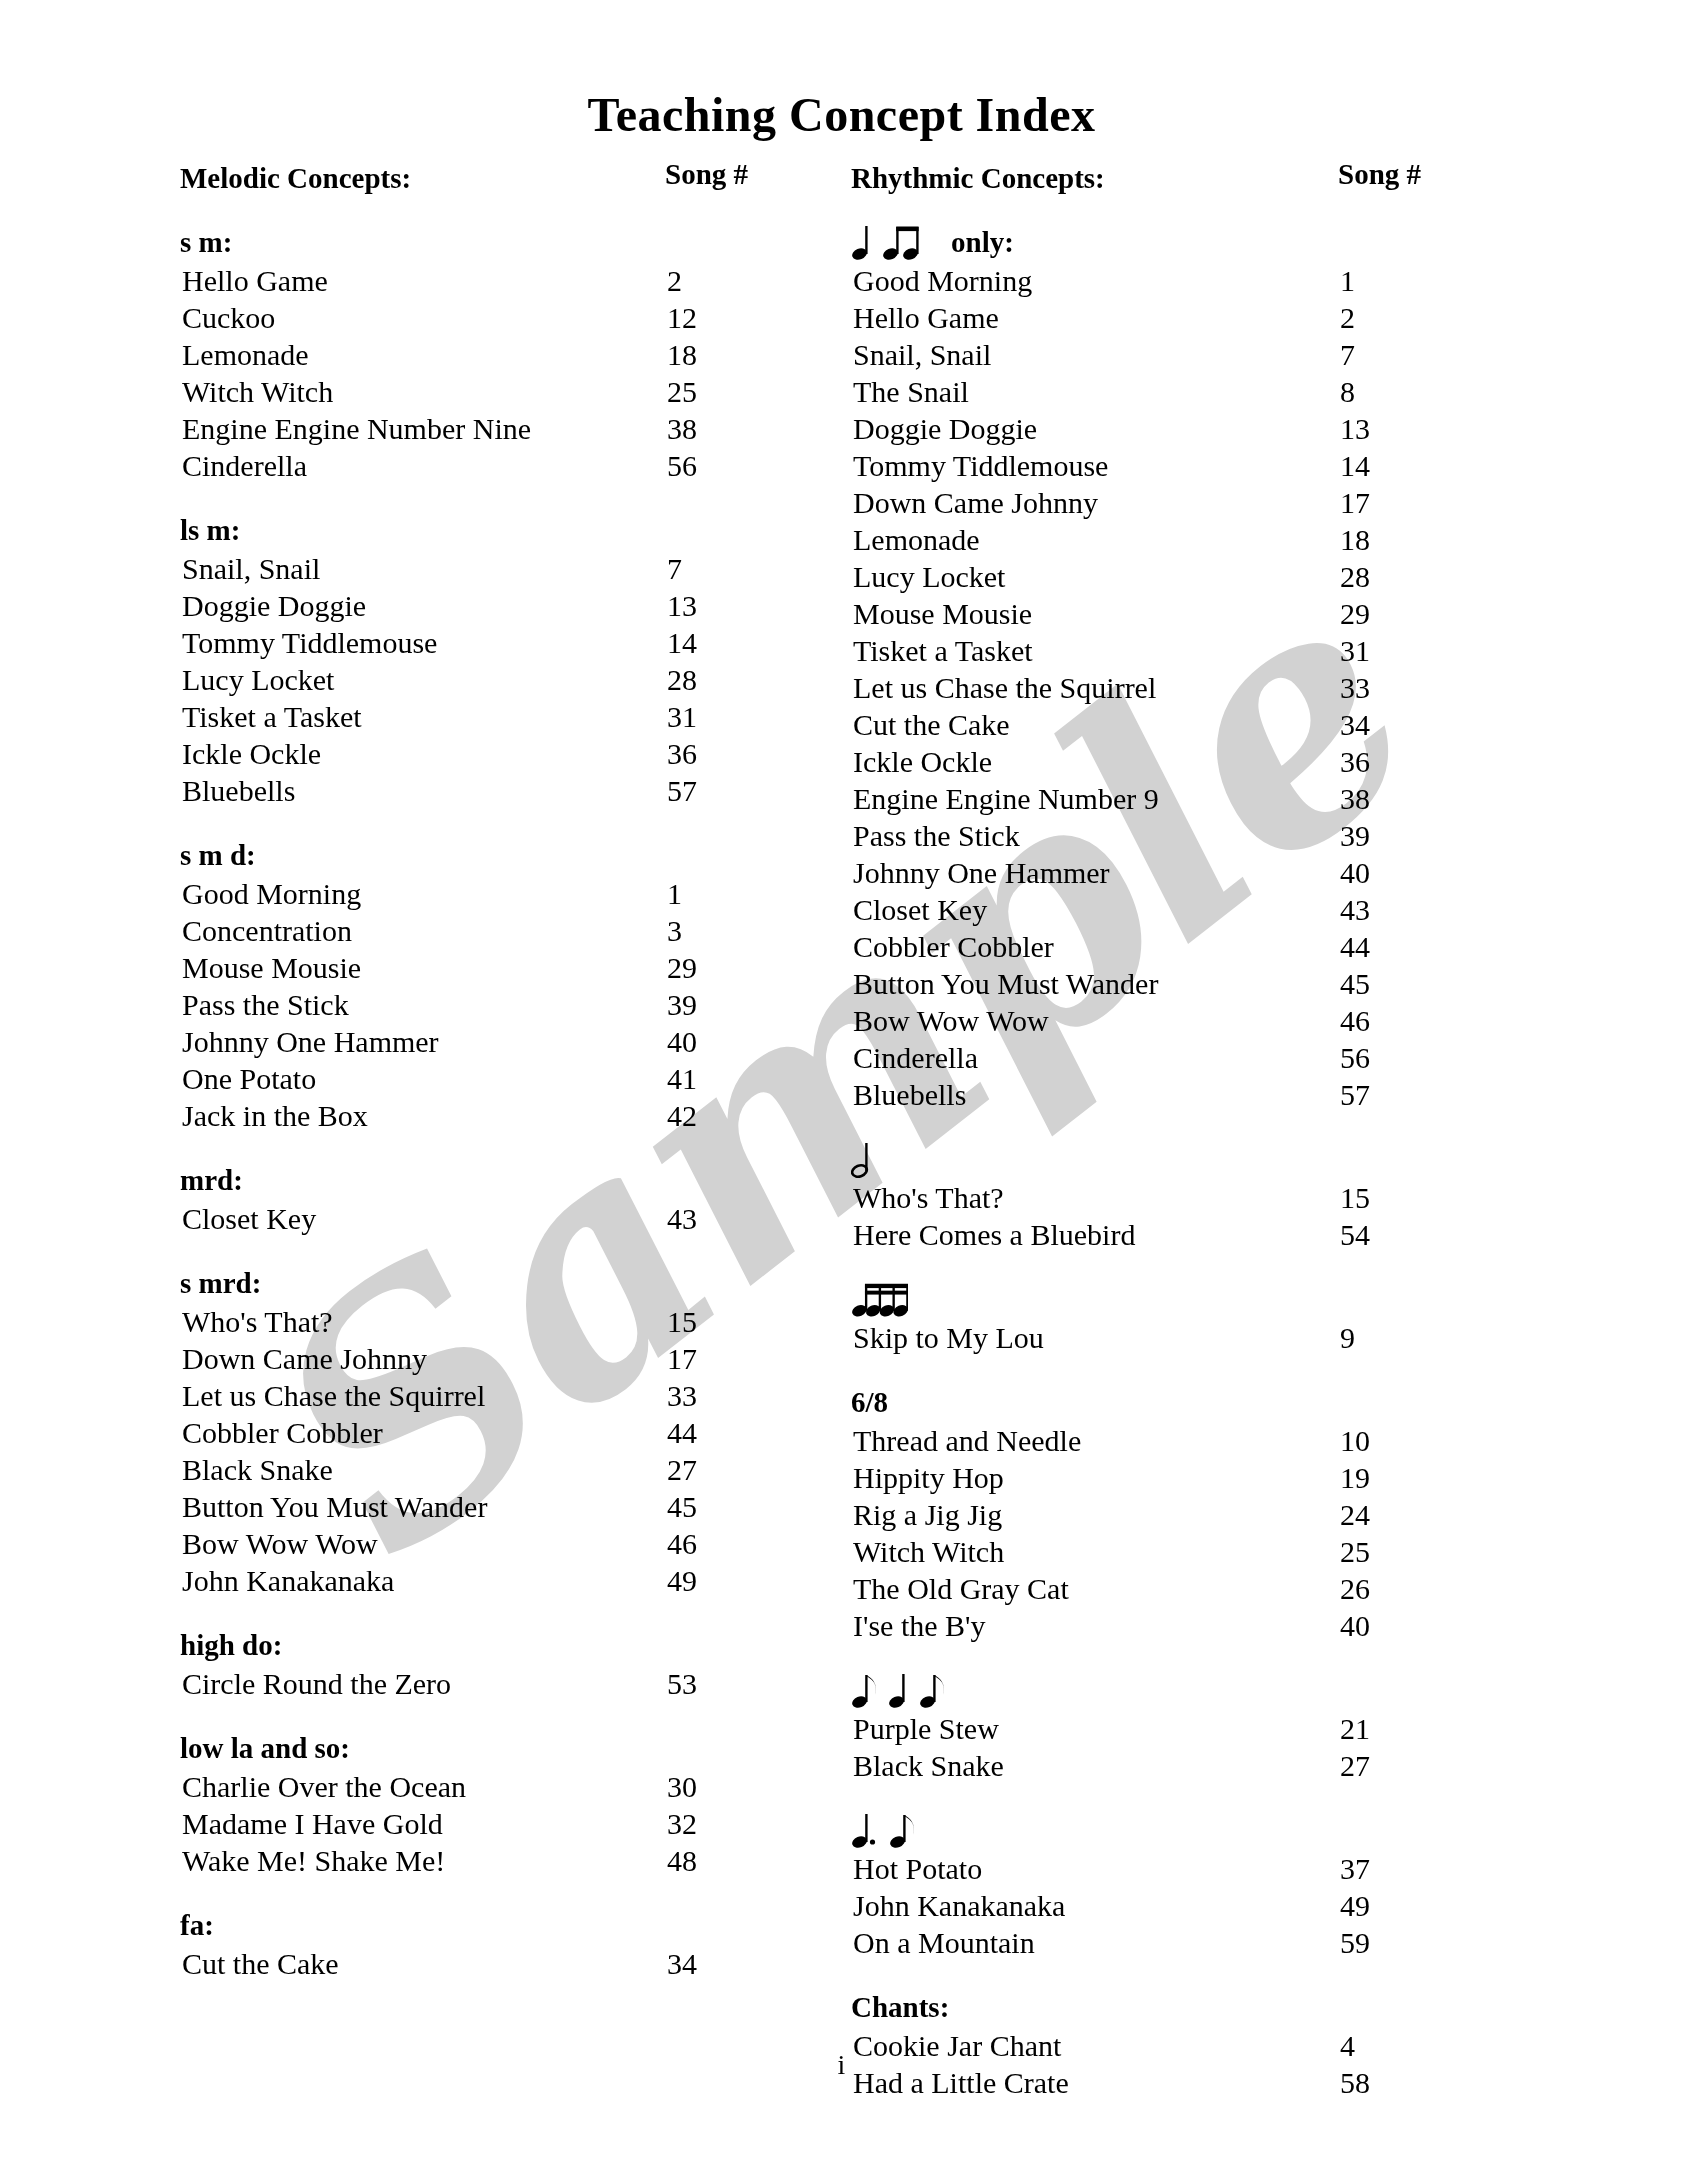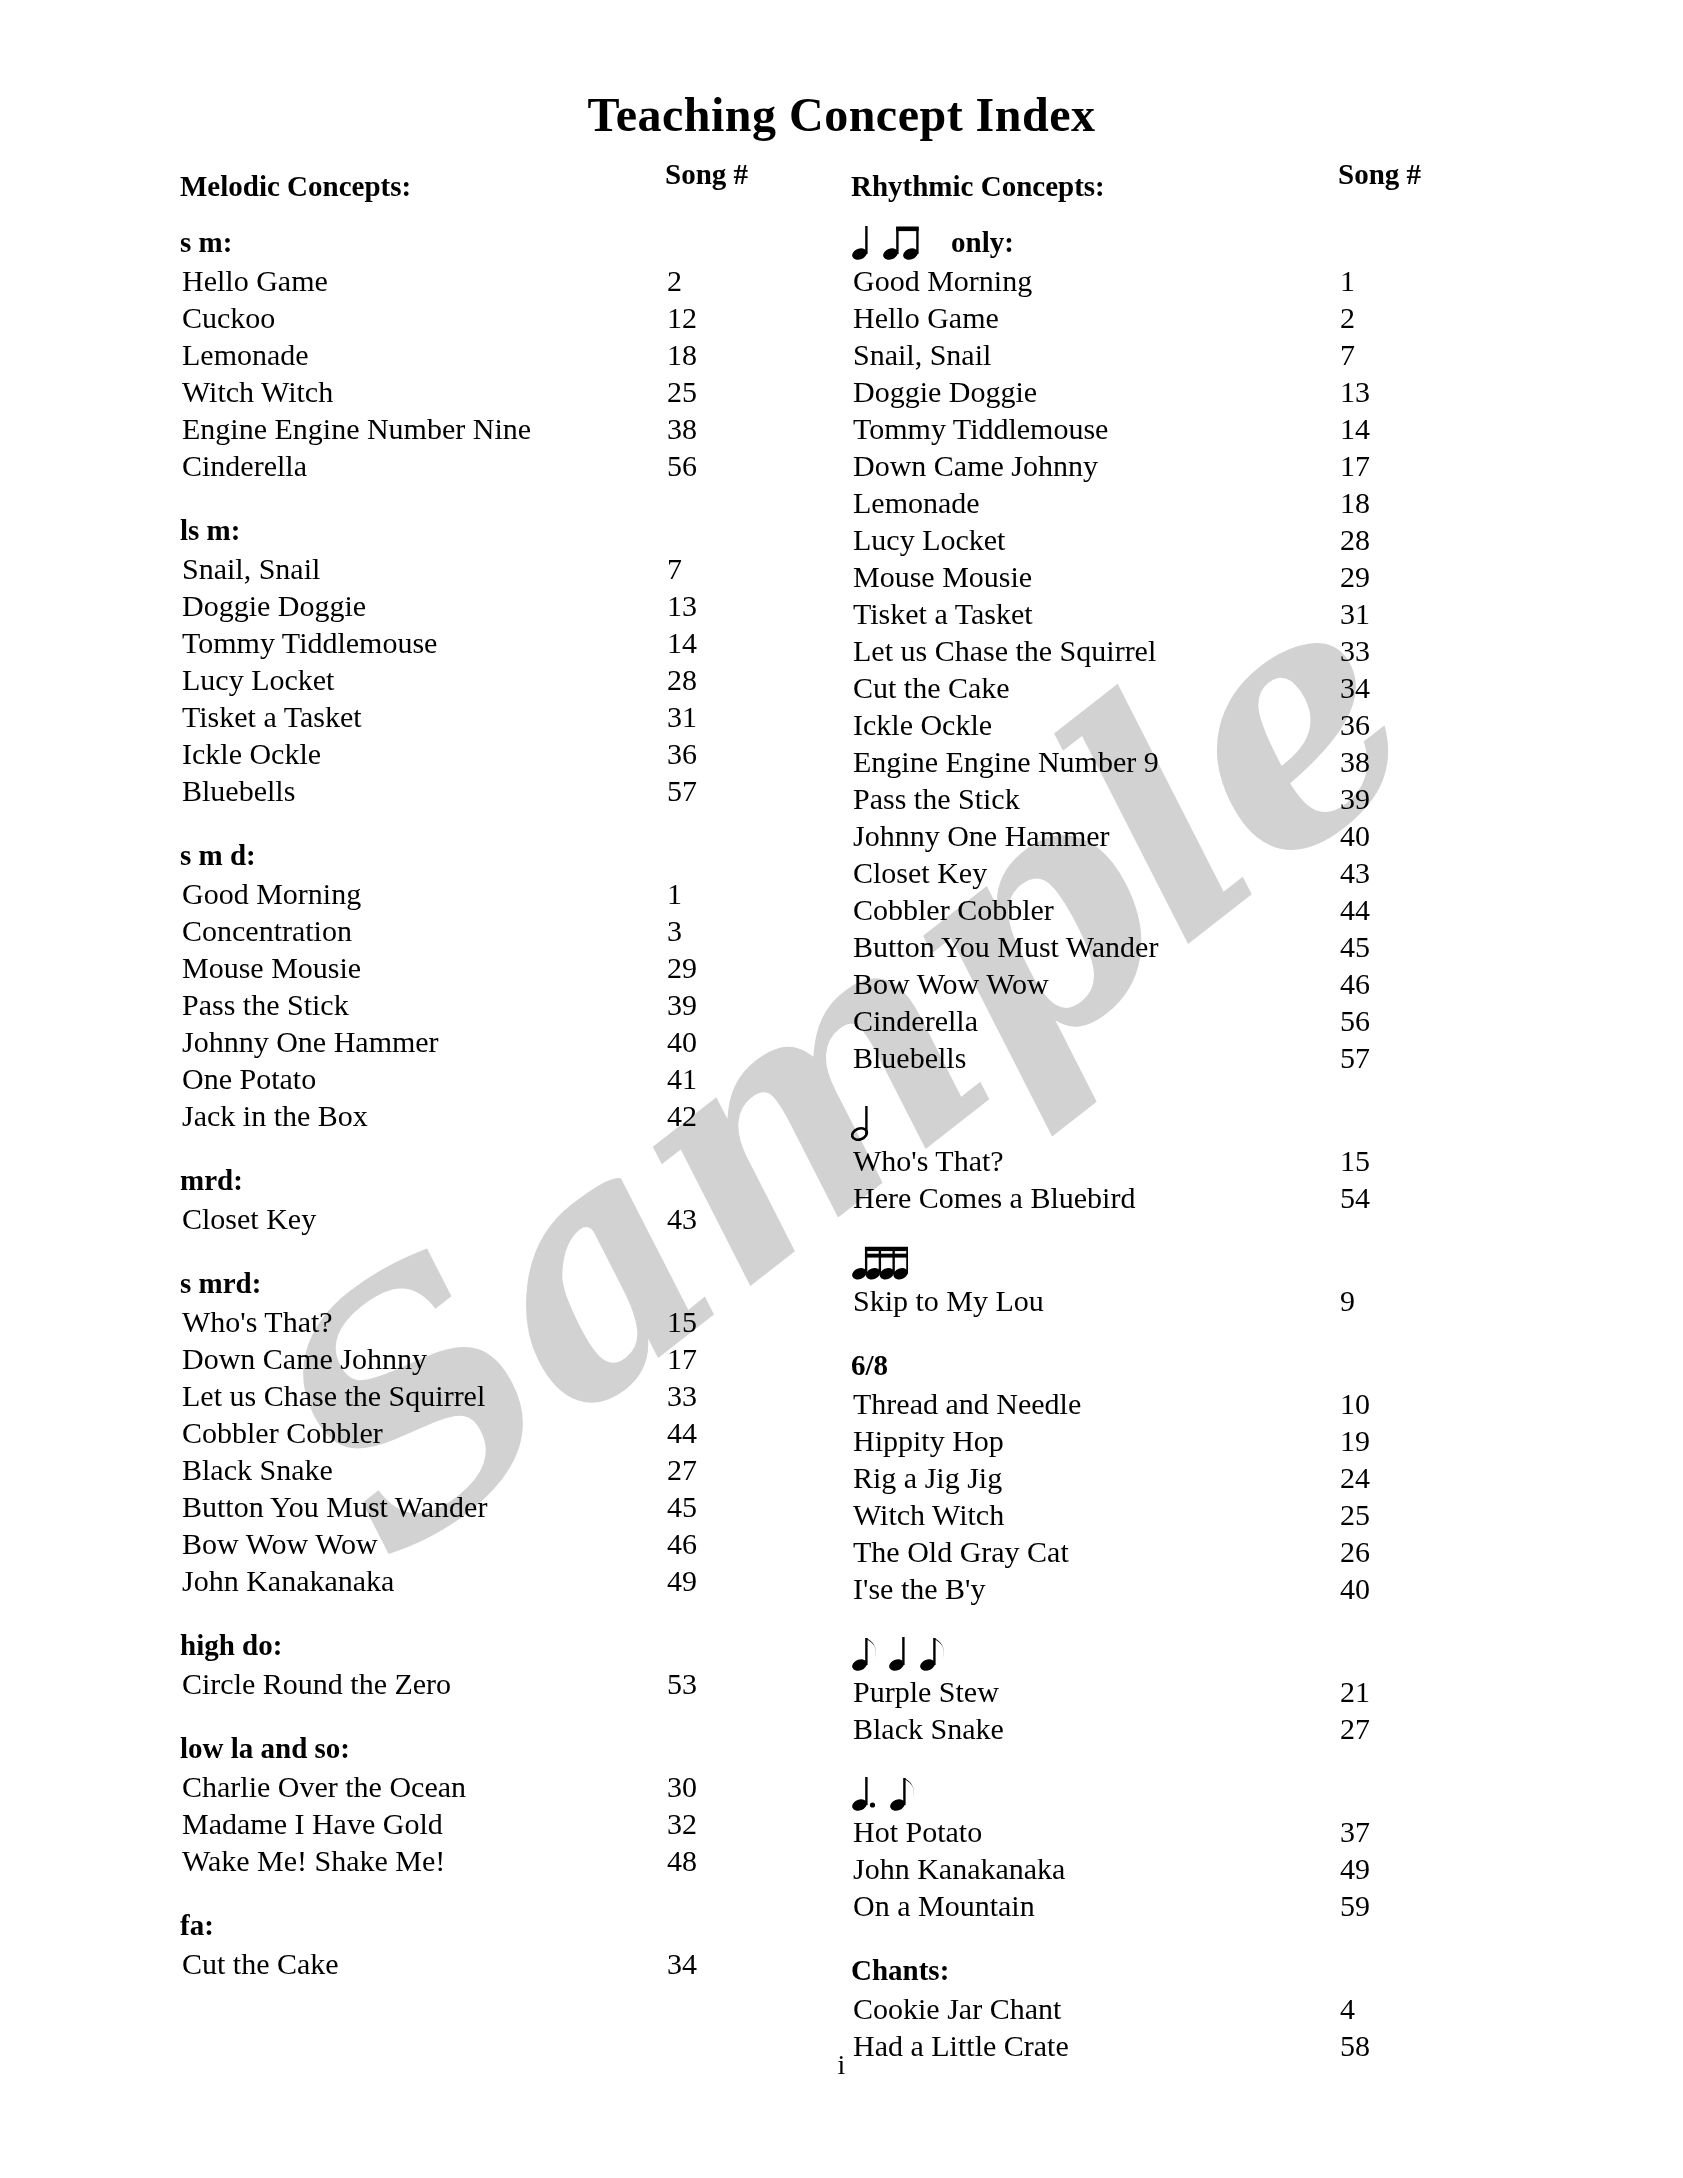--- a/index.html
+++ b/index.html
@@ -66,21 +66,21 @@
   #col-left  { left: 180px;  width: 614px; }
   #col-right { left: 851px;  width: 614px; }
 
   .col-head {
     position: relative;
     height: 40px;
     font-size: 29px;
     font-weight: 700;
     margin-bottom: 24px;
   }
-  .col-head .ch-title { position: absolute; left: 0; top: 12px; white-space: nowrap; }
+  .col-head .ch-title { position: absolute; left: 0; top: 4px; white-space: nowrap; }
   .col-head .ch-song  { position: absolute; left: 0; top: 0; white-space: nowrap; }
   #col-left  .ch-song { left: 485px; }
   #col-right .ch-song { left: 487px; }
 
   .section { margin-bottom: 0; }
 
   .sec-head {
     font-size: 29px;
     font-weight: 700;
     line-height: 40px;
@@ -342,20 +342,24 @@
               <span class="r-title">Good Morning</span>
               <span class="r-num">1</span>
             </div>
             <div class="row">
               <span class="r-title">Hello Game</span>
               <span class="r-num">2</span>
             </div>
             <div class="row">
               <span class="r-title">Snail, Snail</span>
               <span class="r-num">7</span>
+            </div>
+            <div class="row">
+              <span class="r-title">The Snail</span>
+              <span class="r-num">8</span>
             </div>
             <div class="row">
               <span class="r-title">Doggie Doggie</span>
               <span class="r-num">13</span>
             </div>
             <div class="row">
               <span class="r-title">Tommy Tiddlemouse</span>
               <span class="r-num">14</span>
             </div>
             <div class="row">

